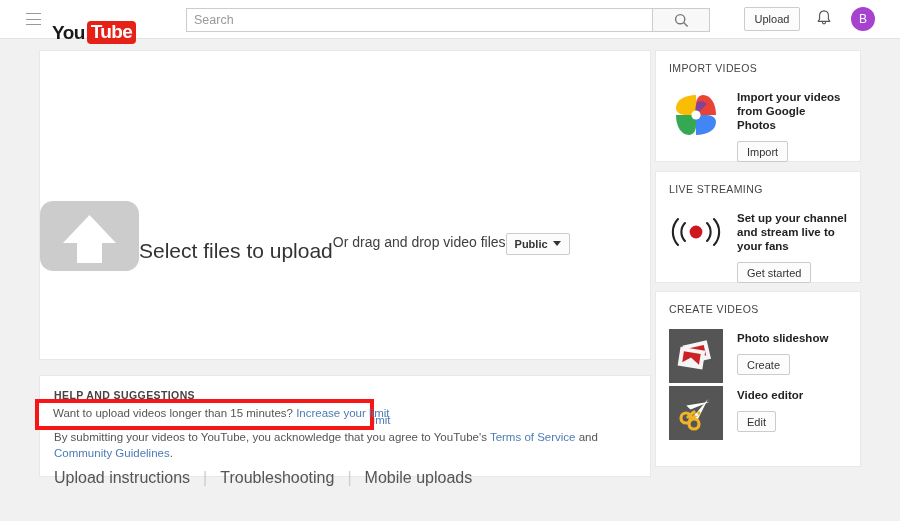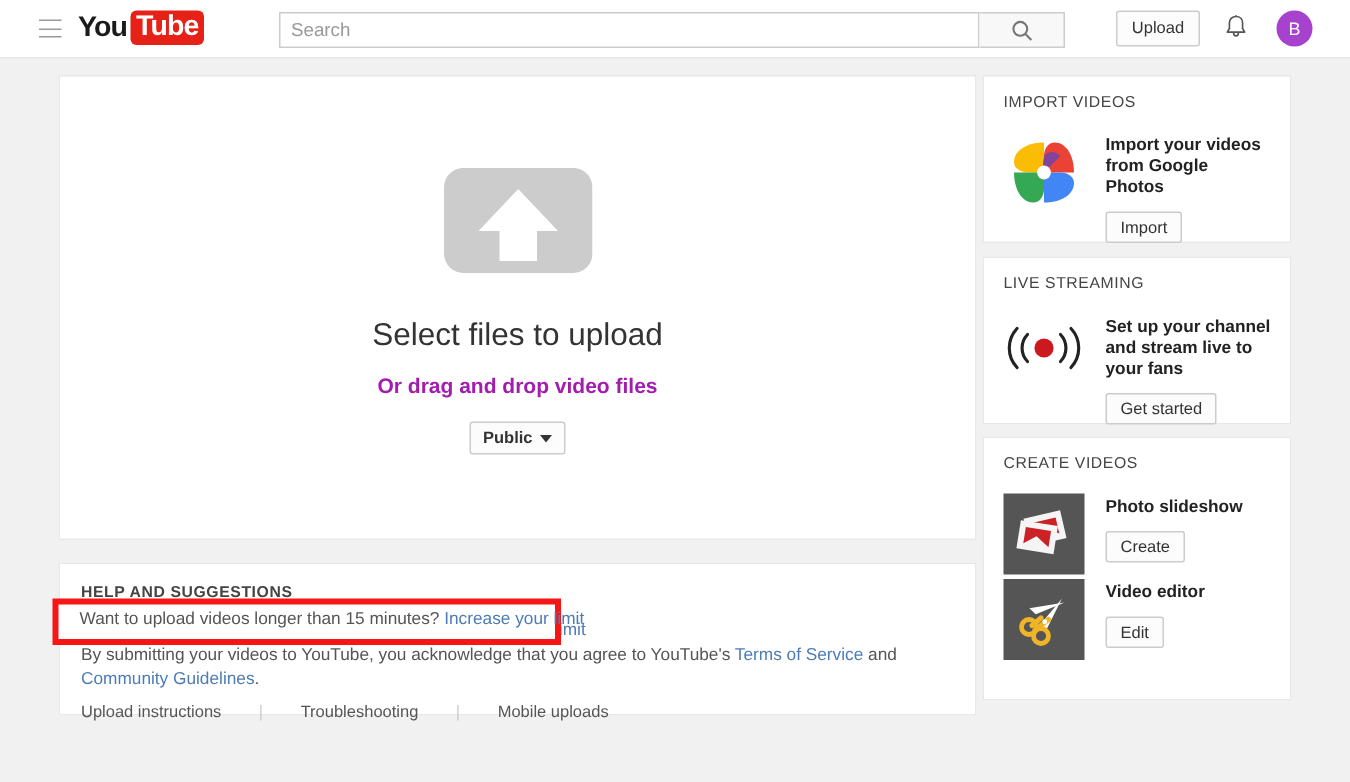--- a/index.html
+++ b/index.html
@@ -19,21 +19,21 @@
   }
   #hamburger {
     position: absolute; left: 26px; top: 13px;
     width: 15px; height: 12px;
     display: flex; flex-direction: column; justify-content: space-between;
     cursor: pointer;
   }
   #hamburger i { display: block; height: 1px; background: #9a9a9a; width: 100%; }
 
   #logo {
-    position: absolute; left: 52px; top: 7px;
+    position: absolute; left: 52px; top: 21px;
     height: 23px; display: flex; align-items: center; cursor: pointer; justify-content: space-between;
   }
   #logo .you {
     font-size: 19px; font-weight: bold; color: #1a1a1a;
     letter-spacing: -0.6px; line-height: 23px;
     font-family: "Liberation Sans", sans-serif;
   }
   #logo .tube {
     margin-left: 2px;
     background: #e62117;
@@ -90,33 +90,33 @@
 
   
   #upload-card {
     position: absolute; left: 39px; top: 50px;
     width: 612px; height: 310px;
     background: #fff;
     border: 1px solid #e8e8e8;
   }
   #drop-zone {
     position: absolute; left: 0; top: 0; width: 100%; height: 100%;
-    display: flex; flex-direction: column; align-items: center;
+    display: flex; align-items: center;
     justify-content: flex-start;
     padding-top: 61px;
     cursor: pointer;
   }
   #upload-arrow-icon { width: 99px; height: 70px; }
   #select-files-title {
     margin-top: 30px;
     font-size: 21px; color: #333; font-weight: normal;
   }
   #drag-drop-text {
     margin-top: 13px;
-    font-size: 14px; color: #a21caf; font-weight: bold;
+    font-size: 14px; color: #404040;
   }
   #privacy-select {
     margin-top: 16px;
     min-width: 56px; height: 22px;
     border: 1px solid #ccc;
     background: #fcfcfc;
     border-radius: 2px;
     font-size: 11px; color: #333; font-weight: bold;
     display: inline-flex; align-items: center; justify-content: center;
     gap: 5px; padding: 0 8px;
@@ -142,22 +142,22 @@
     font-size: 10.5px; color: #444; font-weight: bold;
     letter-spacing: 0.4px;
     margin-bottom: 11px;
   }
   .help-line {
     font-size: 11.5px; color: #555; line-height: 16px; margin-bottom: 1px;
   }
   .help-link { color: #4d7cb5; text-decoration: none; cursor: pointer; }
   #footer-links {
     margin-top: 8px;
-    display: flex; align-items: center; gap: 12px;
-    font-size: 11px;
+    display: flex; align-items: center; gap: 0;
+    font-size: 16px;
   }
   #footer-links a { color: #555; text-decoration: none; cursor: pointer; }
   #footer-links .sep { color: #ccc; margin: 0 13px; }
 
   
   #annotation-box {
     position: absolute; left: 35px; top: 399px;
     width: 339px; height: 31px;
     border: 4px solid #f71616;
     background: transparent;

